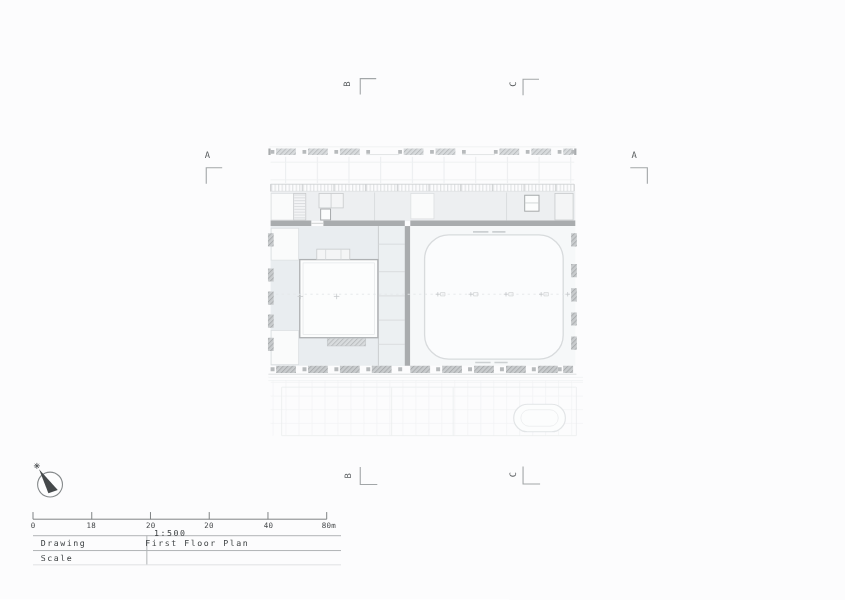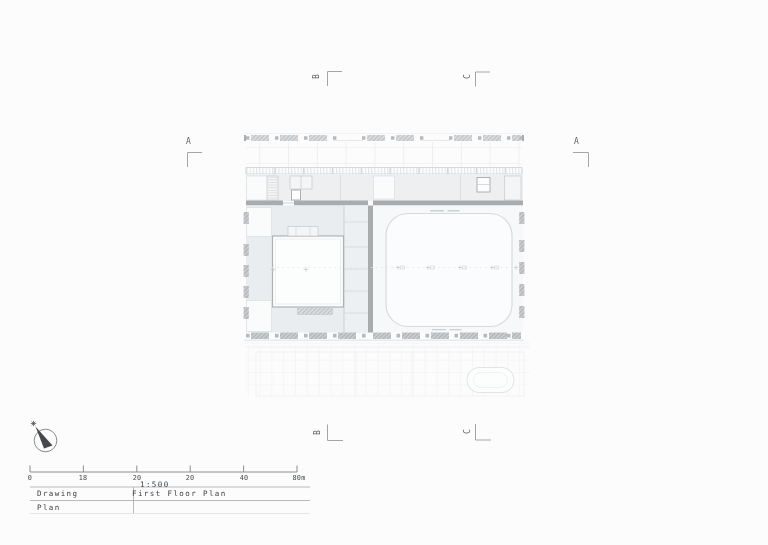--- a/index.html
+++ b/index.html
@@ -177,16 +177,16 @@
 
   <span class="lbl stick" style="left:17px;top:474px">0</span>
   <span class="lbl stick" style="left:70px;top:474px">18</span>
   <span class="lbl stick" style="left:124px;top:474px">20</span>
   <span class="lbl stick" style="left:177px;top:474px">20</span>
   <span class="lbl stick" style="left:231px;top:474px">40</span>
   <span class="lbl stick" style="left:286px;top:474px">80m</span>
 
   <span class="lbl trow" style="left:37px;top:489px">Drawing</span>
   <span class="lbl trow" style="left:132px;top:489px">First Floor Plan</span>
-  <span class="lbl trow" style="left:37px;top:502.5px">Plan</span>
+  <span class="lbl trow" style="left:37px;top:502.5px">Scale</span>
   <span class="lbl trow" style="left:140px;top:480px">1:500</span>
 
 </div>
 
 </body></html>

